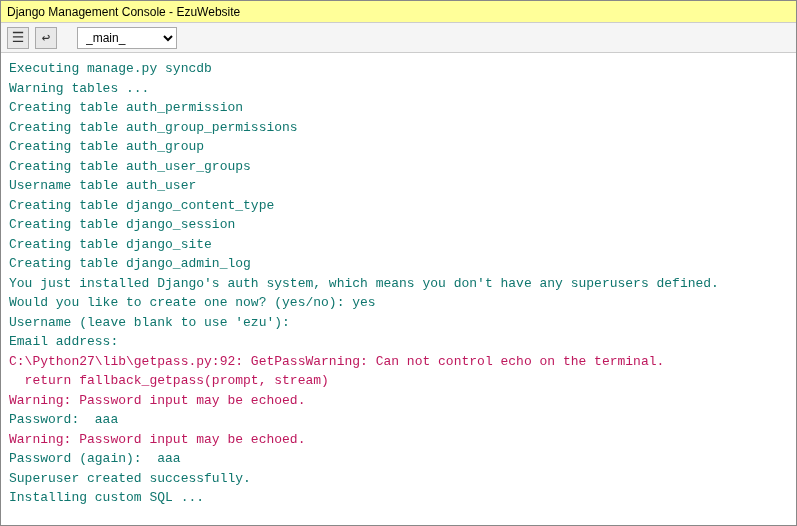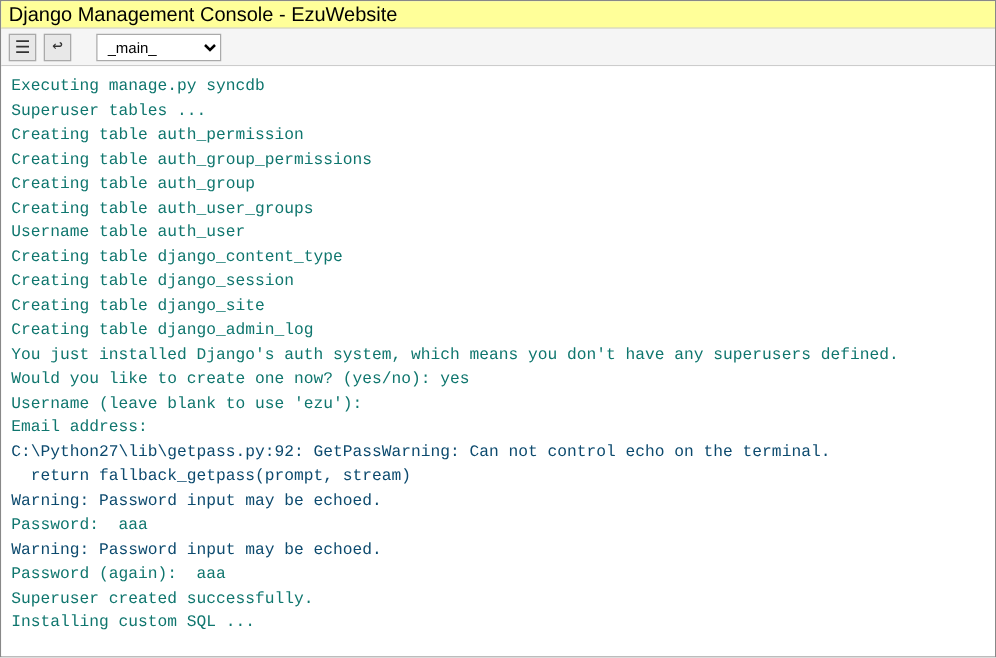--- a/index.html
+++ b/index.html
@@ -24,23 +24,24 @@
       display: flex;
       flex-direction: column;
       background: #ffffff;
     }
 
     .title-bar {
       background: #ffff99;
       border-bottom: 1px solid #ccc;
       padding: 3px 6px;
       font-family: Arial, sans-serif;
-      font-size: 16px;
+      font-size: 12px;
       color: #000;
       display: flex;
+      align-items: center;
       gap: 4px;
       height: 22px;
     }
 
     .toolbar {
       background: #f5f5f5;
       border-bottom: 1px solid #ccc;
       padding: 3px 6px;
       display: flex;
       align-items: center;
@@ -81,40 +82,40 @@
     }
 
     .line {
       white-space: pre;
       line-height: 1.5;
       color: #0f766e;
       font-size: 13px;
     }
 
     .line.red {
-      color: #0c4a6e;
+      color: #be185d;
     }
   </style>
 </head>
 <body>
 
 <div class="window">
   <div class="title-bar">
     <span>Django Management Console - EzuWebsite</span>
   </div>
   <div class="toolbar">
     <div class="toolbar-btn">☰</div>
     <div class="toolbar-btn">↩</div>
     <select class="toolbar-dropdown">
       <option>_main_</option>
     </select>
   </div>
   <div class="console-area" id="console-area">
   <div class="line">Executing manage.py syncdb</div>
-      <div class="line">Superuser tables ...</div>
+      <div class="line">Warning tables ...</div>
       <div class="line">Creating table auth_permission</div>
       <div class="line">Creating table auth_group_permissions</div>
       <div class="line">Creating table auth_group</div>
       <div class="line">Creating table auth_user_groups</div>
       <div class="line">Username table auth_user</div>
       <div class="line">Creating table django_content_type</div>
       <div class="line">Creating table django_session</div>
       <div class="line">Creating table django_site</div>
       <div class="line">Creating table django_admin_log</div>
       <div class="line"></div>

